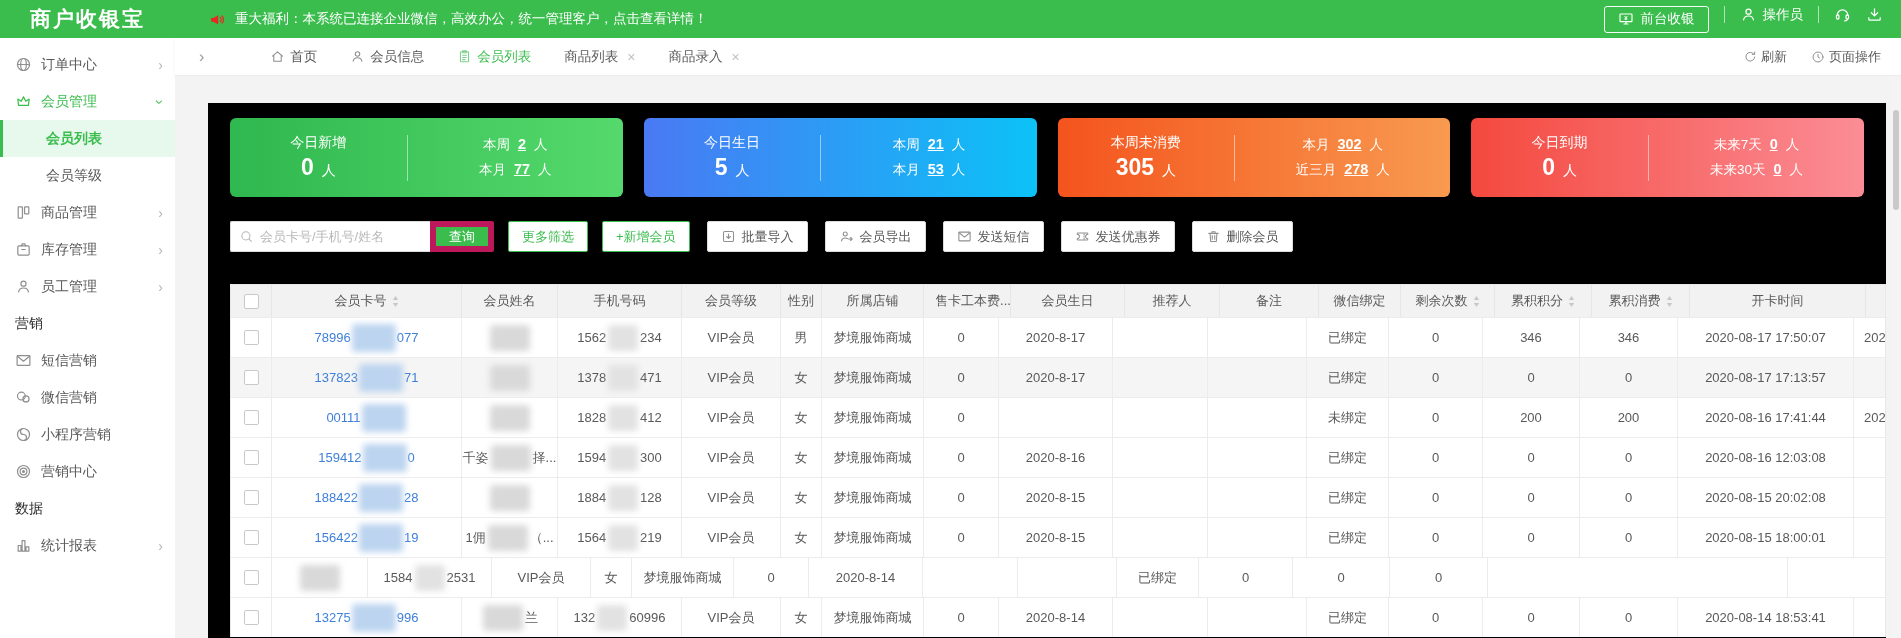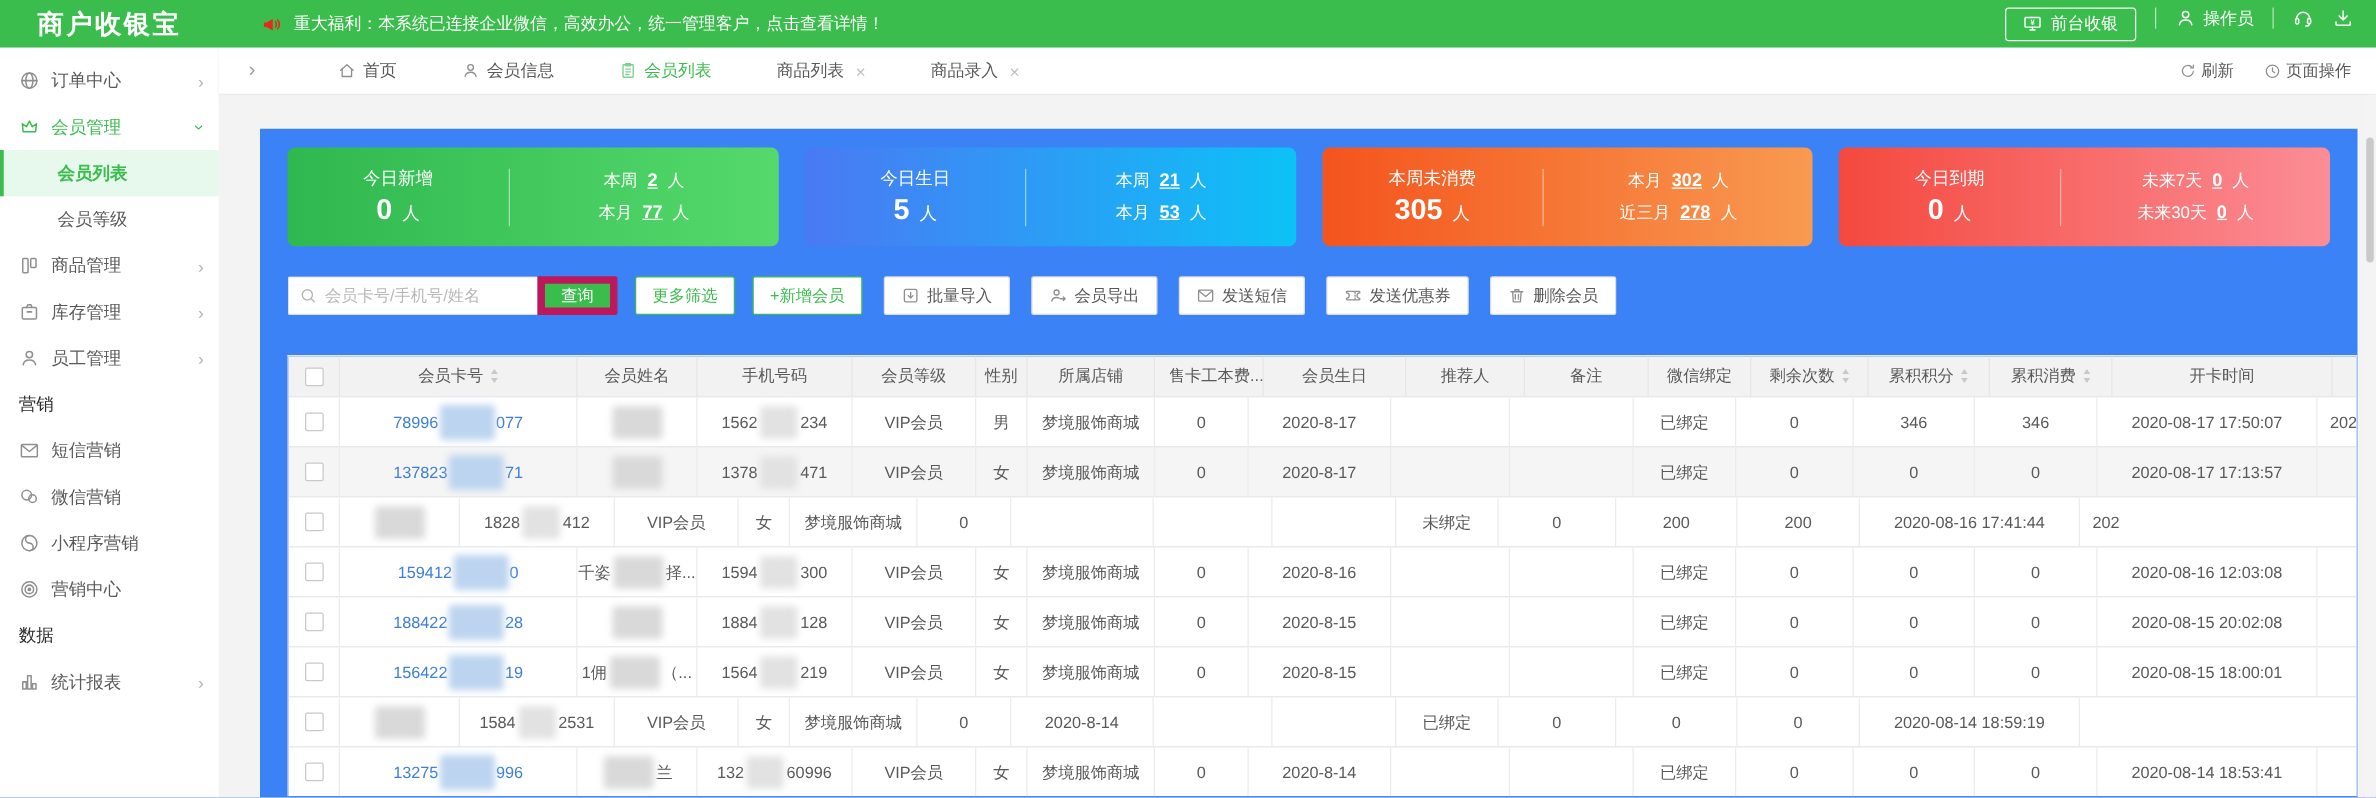--- a/index.html
+++ b/index.html
@@ -31,32 +31,32 @@
 .side-item.parent-active,.side-item.parent-active .lbl{color:#3bbd4e}
 .side-item.parent-active .ic svg{color:#3bbd4e}
 .side-item.parent-active .chev{color:#3bbd4e}
 .side-heading{height:37px;display:flex;align-items:center;padding-left:15px;color:#2b2b2b;font-size:14px}
 .side-child{height:37px;display:flex;align-items:center;padding-left:46px;font-size:14px;color:#595959;cursor:pointer}
 .side-child.active{background:#e7f8ec;color:#3bbd4e;border-left:3px solid #3bbd4e;padding-left:43px;font-weight:bold}
 
 .content{flex:1;display:flex;flex-direction:column;min-width:0}
 .tabbar{height:38px;background:#fff;display:flex;align-items:center;border-bottom:1px solid #ececec;padding:0 20px 0 12px;box-shadow:0 1px 3px rgba(0,0,0,.05)}
 .collapse{color:#9a9a9a;font-size:16px;margin:0 0 0 12px;cursor:pointer}
-.tabs{display:flex;align-items:center;gap:52px;flex:1;margin-left:66px}
+.tabs{display:flex;align-items:center;gap:33px;flex:1;margin-left:66px}
 .tab{display:flex;align-items:center;gap:5px;font-size:13.5px;color:#595959;cursor:pointer;height:38px}
 .tab .ic svg{width:15px;height:15px;color:#8f8f8f}
 .tab.active{color:#3bbd4e}
 .tab.active .ic svg{color:#7ccf8d}
 .tab .x{color:#c0c0c0;font-size:14px;margin-left:4px;cursor:pointer}
 .tab-actions{display:flex;gap:24px}
 .tab-act{display:flex;align-items:center;gap:4px;font-size:13px;color:#595959;cursor:pointer}
 .tab-act .ic svg{width:14px;height:14px;color:#8f8f8f}
 
 .content-body{flex:1;background:#f3f3f3;padding:27px 15px 0 33px;min-height:0}
-.panel{background:#3b82f6;height:100%;padding:15px 0 0 22px;overflow:hidden}
+.panel{background:#000000;height:100%;padding:15px 0 0 22px;overflow:hidden}
 
 
 .cards{display:flex;gap:21px;margin-right:22px}
 .card{flex:1;height:79px;border-radius:6px;display:flex;align-items:center;color:#fff}
 .c-left{width:45%;display:flex;flex-direction:column;align-items:center;gap:2px}
 .c-label{font-size:14px}
 .c-value{display:flex;align-items:baseline;gap:8px;font-size:14px}
 .c-value b{font-size:23px}
 .c-div{width:1px;height:46px;background:rgba(255,255,255,.5)}
 .c-right{flex:1;display:flex;flex-direction:column;align-items:center;gap:7px;font-size:13.5px}
@@ -599,20 +599,23 @@
               <div class="tcell" style="width: 94px;">0</div>
               <div class="tcell" style="width: 97px;">0</div>
               <div class="tcell" style="width: 98px;">0</div>
               <div class="tcell" style="width: 176px;">2020-08-17 17:13:57</div>
               <div class="tcell extra-col" style="width: 300px;"></div>
             </div>
             <div class="trow body">
               <div class="tcell" style="width: 41px;">
                 <span class="cb"></span>
               </div>
+              <div class="tcell" style="width: 190px;">
+                <span class="link">00111<span class="blob b-card"></span></span>
+              </div>
               <div class="tcell" style="width: 96px;">
                 <span class="namecell">
                   <span class="blob b-name"></span>
                 </span>
               </div>
               <div class="tcell" style="width: 124px;">
                 <span class="namecell">1828<span class="blob b-ph"></span>412</span>
               </div>
               <div class="tcell" style="width: 99px;">VIP会员</div>
               <div class="tcell" style="width: 41px;">女</div>
@@ -727,21 +730,20 @@
               <div class="tcell" style="width: 41px;">女</div>
               <div class="tcell" style="width: 102px;">梦境服饰商城</div>
               <div class="tcell" style="width: 75px;">0</div>
               <div class="tcell" style="width: 114px;">2020-8-14</div>
               <div class="tcell" style="width: 95px;"></div>
               <div class="tcell" style="width: 99px;"></div>
               <div class="tcell" style="width: 82px;">已绑定</div>
               <div class="tcell" style="width: 94px;">0</div>
               <div class="tcell" style="width: 97px;">0</div>
               <div class="tcell" style="width: 98px;">0</div>
-              <div class="tcell" style="width: 176px;">2020-08-14 18:59:19</div>
               <div class="tcell extra-col" style="width: 300px;"></div>
             </div>
             <div class="trow body">
               <div class="tcell" style="width: 41px;">
                 <span class="cb"></span>
               </div>
               <div class="tcell" style="width: 190px;">
                 <span class="link">13275<span class="blob b-card"></span>996</span>
               </div>
               <div class="tcell" style="width: 96px;">

